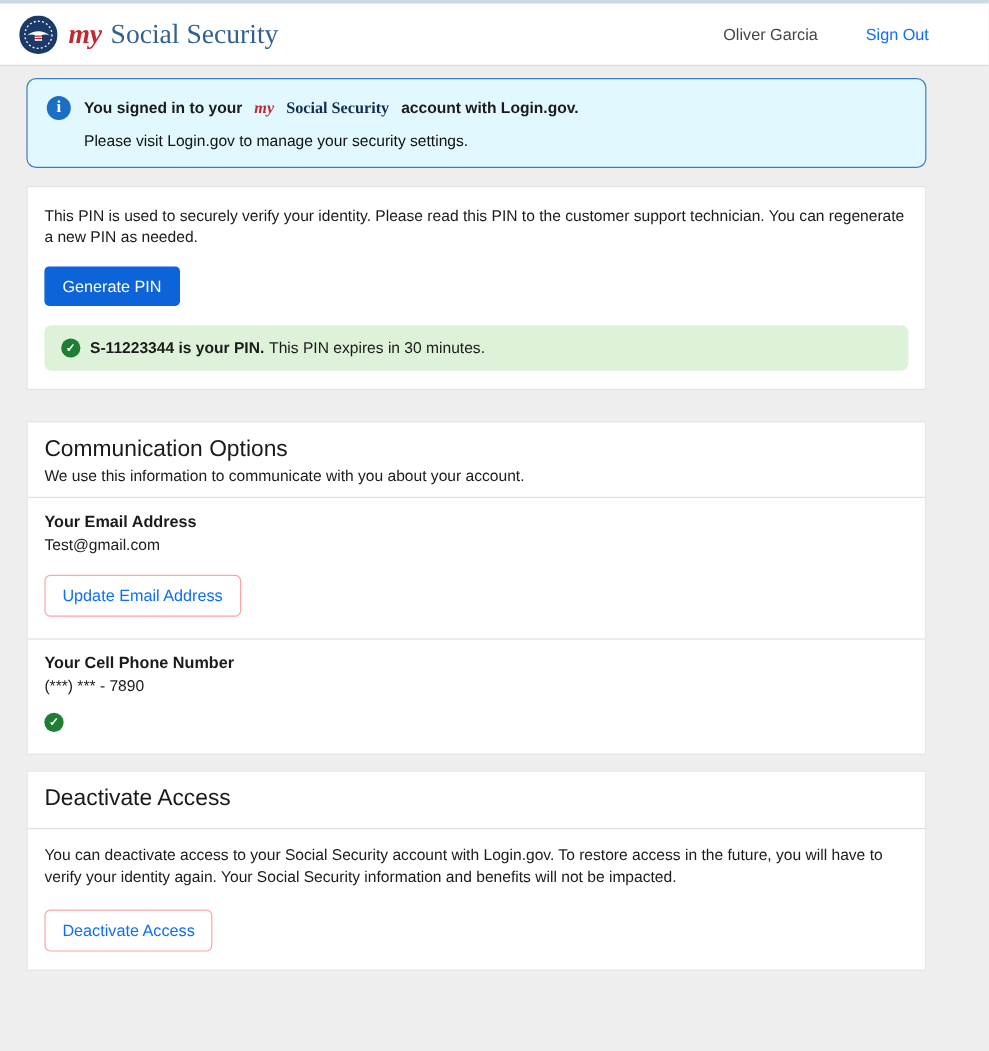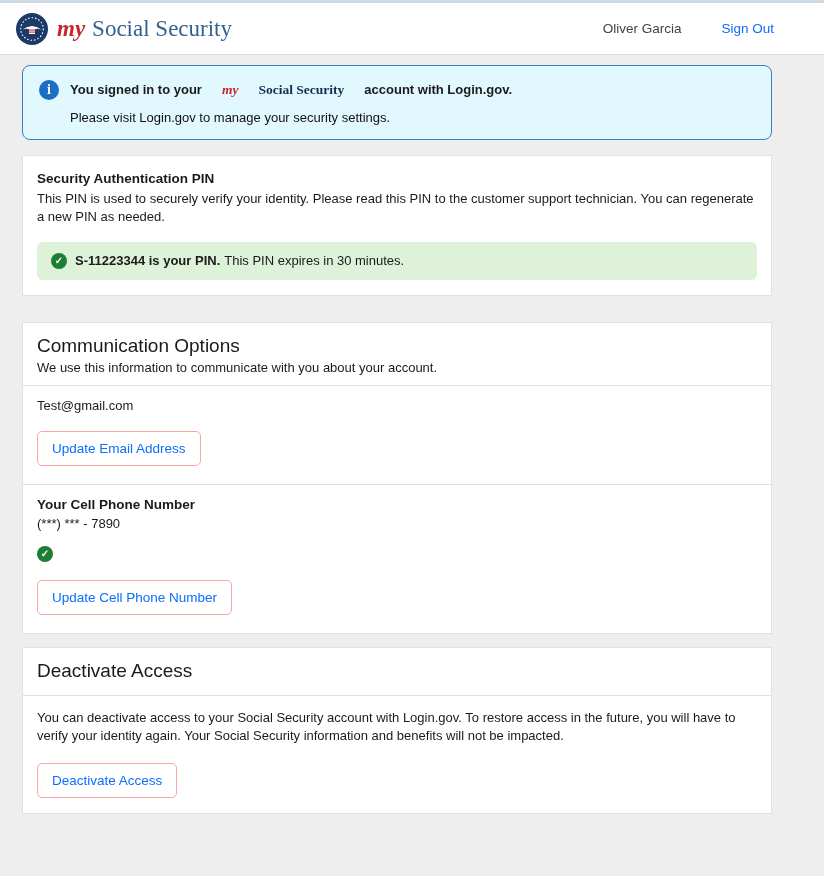--- a/index.html
+++ b/index.html
@@ -50,21 +50,21 @@
   }
   .info-row { display: flex; align-items: flex-start; gap: 11px; }
   .info-icon {
     flex: 0 0 auto;
     width: 20px; height: 20px; border-radius: 50%;
     background: #1a6fc4; color: #fff;
     font-family: "Liberation Serif", serif; font-weight: bold; font-size: 14px;
     display: flex; align-items: center; justify-content: center;
     margin-top: 1px;
   }
-  .info-line1 { font-weight: bold; display: inline-flex; flex-wrap: wrap; gap: 20px; align-items: baseline; padding-top: 3px; }
+  .info-line1 { font-weight: bold; display: inline-flex; flex-wrap: wrap; gap: 10px; align-items: baseline; padding-top: 3px; }
   .info-my { font-family: "Liberation Serif", serif; font-style: italic; color: #c1272d; font-size: 13.5px; }
   .info-brand { font-family: "Liberation Serif", serif; color: #112e51; font-size: 13.5px; }
   .info-line2 { margin: 10px 0 0 31px; color: #111; }
 
   
   .card {
     background: #fff;
     border: 1px solid #e2e2e2;
     margin-top: 14px;
   }
@@ -166,47 +166,47 @@
         <span class="info-my">my</span>
         <span class="info-brand">Social Security</span>
         <span>account with Login.gov.</span>
       </span>
     </div>
     <div class="info-line2">Please visit Login.gov to manage your security settings.</div>
   </div>
 
   <div class="card pin-card">
     <div class="card-pad">
-      <div class="pin-title">Security Authentication PIN</div>
       <div class="pin-desc">This PIN is used to securely verify your identity. Please read this PIN to the customer support technician. You can regenerate a new PIN as needed.</div>
+      <button class="btn-primary">Generate PIN</button>
       <div class="success-alert">
         <span class="check-icon">✓</span>
         <span>
           <span class="success-bold">S-11223344 is your PIN.</span><span>This PIN expires in 30 minutes.</span>
         </span>
       </div>
     </div>
   </div>
 
   <div class="card section-gap">
     <div class="card-header">
       <div class="card-title">Communication Options</div>
       <div class="card-subtitle">We use this information to communicate with you about your account.</div>
     </div>
     <div class="sub-section">
+      <div class="field-label">Your Email Address</div>
       <div class="field-value">Test@gmail.com</div>
       <button class="btn-outline">Update Email Address</button>
     </div>
     <div class="sub-section">
       <div class="field-label">Your Cell Phone Number</div>
       <div class="field-value">(***) *** - 7890</div>
       <div class="status-row">
         <span class="check-icon">✓</span>
       </div>
-      <button class="btn-outline">Update Cell Phone Number</button>
     </div>
   </div>
 
   <div class="card deactivate-card">
     <div class="card-header" style="padding-bottom:13px;">
       <div class="card-title">Deactivate Access</div>
     </div>
     <div class="deactivate-body">
       <div class="deactivate-desc">You can deactivate access to your Social Security account with Login.gov. To restore access in the future, you will have to verify your identity again. Your Social Security information and benefits will not be impacted.</div>
       <button class="btn-outline">Deactivate Access</button>

